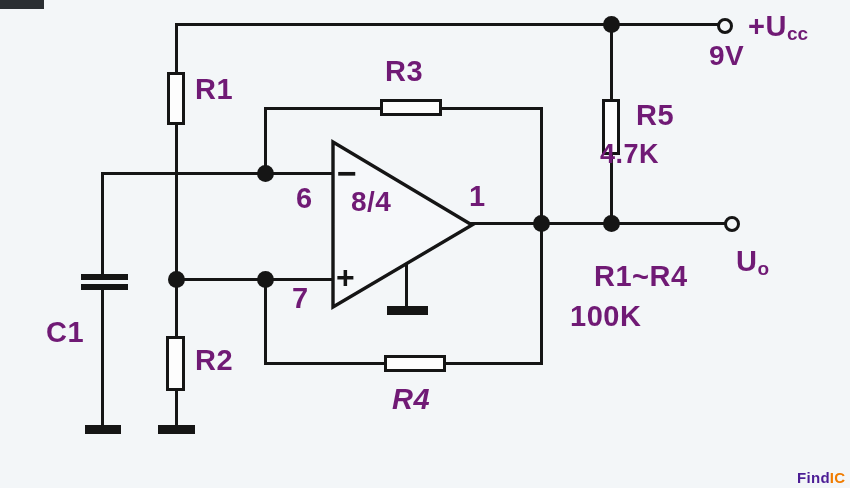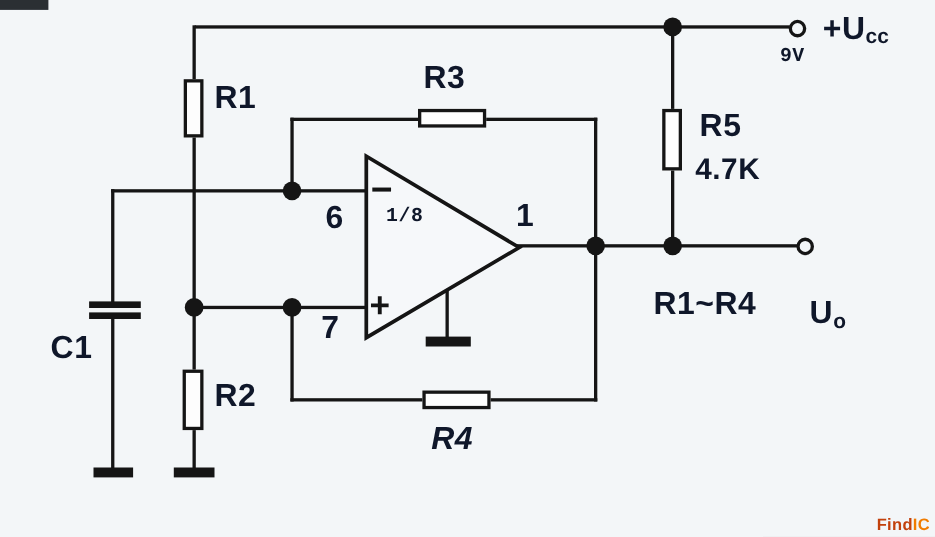--- a/index.html
+++ b/index.html
@@ -17,24 +17,24 @@
   
   .dot { position:absolute; width:17px; height:17px; border-radius:50%; background:#151515; }
   
   .term { position:absolute; width:16px; height:16px; border-radius:50%;
           border:3.5px solid #151515; background:#f3f6f8; }
   
   .plate { position:absolute; background:#151515; }
   .gnd   { position:absolute; background:#151515; }
   
   .lbl { position:absolute; font-weight:bold; line-height:1; white-space:nowrap;
-         color:#0f172a; letter-spacing:0.5px; }
+         color:#701a75; letter-spacing:0.5px; }
   .s29 { font-size:29px; }
   .s27 { font-size:27px; }
-  .s26 { font-size:18px;font-family:Liberation Mono, monospace; }
+  .s26 { font-size:28px; }
   .sub { font-size:19px; font-weight:bold; vertical-align:-4px; letter-spacing:0; }
   .sign { position:absolute; font-weight:bold; line-height:1; color:#151515; }
   .opamp-svg { position:absolute; left:329px; top:137px; }
   .corner-mark { position:absolute; left:0; top:0; width:44px; height:9px; background:#2b2f33; }
   .watermark { position:absolute; left:797px; top:470px; font-size:15px; font-weight:bold;
                letter-spacing:0.3px; line-height:1; }
 </style>
 </head>
 <body>
 
@@ -72,45 +72,46 @@
   <div class="gnd" style="left:158px; top:425px; width:37px; height:9px;"></div>
   <div class="w" style="left:405px; top:262px; width:3px;  height:46px;"></div>
   <div class="gnd" style="left:387px; top:306px; width:41px; height:9px;"></div>
 
   <svg class="opamp-svg" width="150" height="178" viewBox="0 0 150 178">
     <polygon points="4,5 4,170 143,88" fill="#f6f8fa" stroke="#151515" stroke-width="3.4" stroke-linejoin="miter"></polygon>
   </svg>
 
   <div class="sign" style="left:337px; top:156px; font-size:34px;">−</div>
   <div class="sign" style="left:336px; top:261px; font-size:32px;">+</div>
-  <div class="lbl s26" style="left:351px; top:188px;">1/8</div>
+  <div class="lbl s26" style="left:351px; top:188px;">8/4</div>
 
   <div class="lbl s29" style="left:296px; top:184px;">6</div>
   <div class="lbl s29" style="left:292px; top:284px;">7</div>
   <div class="lbl s29" style="left:469px; top:182px;">1</div>
 
   <div class="dot" style="left:257px; top:165px;"></div>
   <div class="dot" style="left:168px; top:271px;"></div>
   <div class="dot" style="left:257px; top:271px;"></div>
   <div class="dot" style="left:533px; top:215px;"></div>
   <div class="dot" style="left:603px; top:215px;"></div>
   <div class="dot" style="left:603px; top:16px;"></div>
 
   <div class="term" style="left:717px; top:18px;"></div>
   <div class="term" style="left:724px; top:216px;"></div>
 
   <div class="lbl s29" style="left:195px; top:75px;">R1</div>
   <div class="lbl s29" style="left:195px; top:346px;">R2</div>
   <div class="lbl s29" style="left:385px; top:57px;">R3</div>
   <div class="lbl s29" style="left:392px; top:385px;font-style:italic;">R4</div>
   <div class="lbl s29" style="left:636px; top:101px;">R5</div>
-  <div class="lbl s27" style="left:632px; top:141px;">4.7K</div>
-  <div class="lbl s29" style="left:46px;  top:302px;">C1</div>
+  <div class="lbl s27" style="left:600px; top:141px;">4.7K</div>
+  <div class="lbl s29" style="left:46px;  top:318px;">C1</div>
 
   <div class="lbl s29" style="left:594px; top:262px;">R1~R4</div>
+  <div class="lbl s29" style="left:570px; top:302px;">100K</div>
 
   <div class="lbl s29" style="left:748px; top:12px;"><span>+U</span><span class="sub">cc</span></div>
   <div class="lbl s26" style="left:709px; top:42px;">9V</div>
-  <div class="lbl s29" style="left:736px; top:247px;margin-top:24px;"><span>U</span><span class="sub">o</span></div>
+  <div class="lbl s29" style="left:736px; top:247px;"><span>U</span><span class="sub">o</span></div>
 
-  <div class="watermark"><span style="color: #c2410c;">Find</span><span style="color: rgb(240, 124, 0);">IC</span></div>
+  <div class="watermark"><span style="color: #4c1d95;">Find</span><span style="color: rgb(240, 124, 0);">IC</span></div>
 
 </div>
 
 </body></html>

